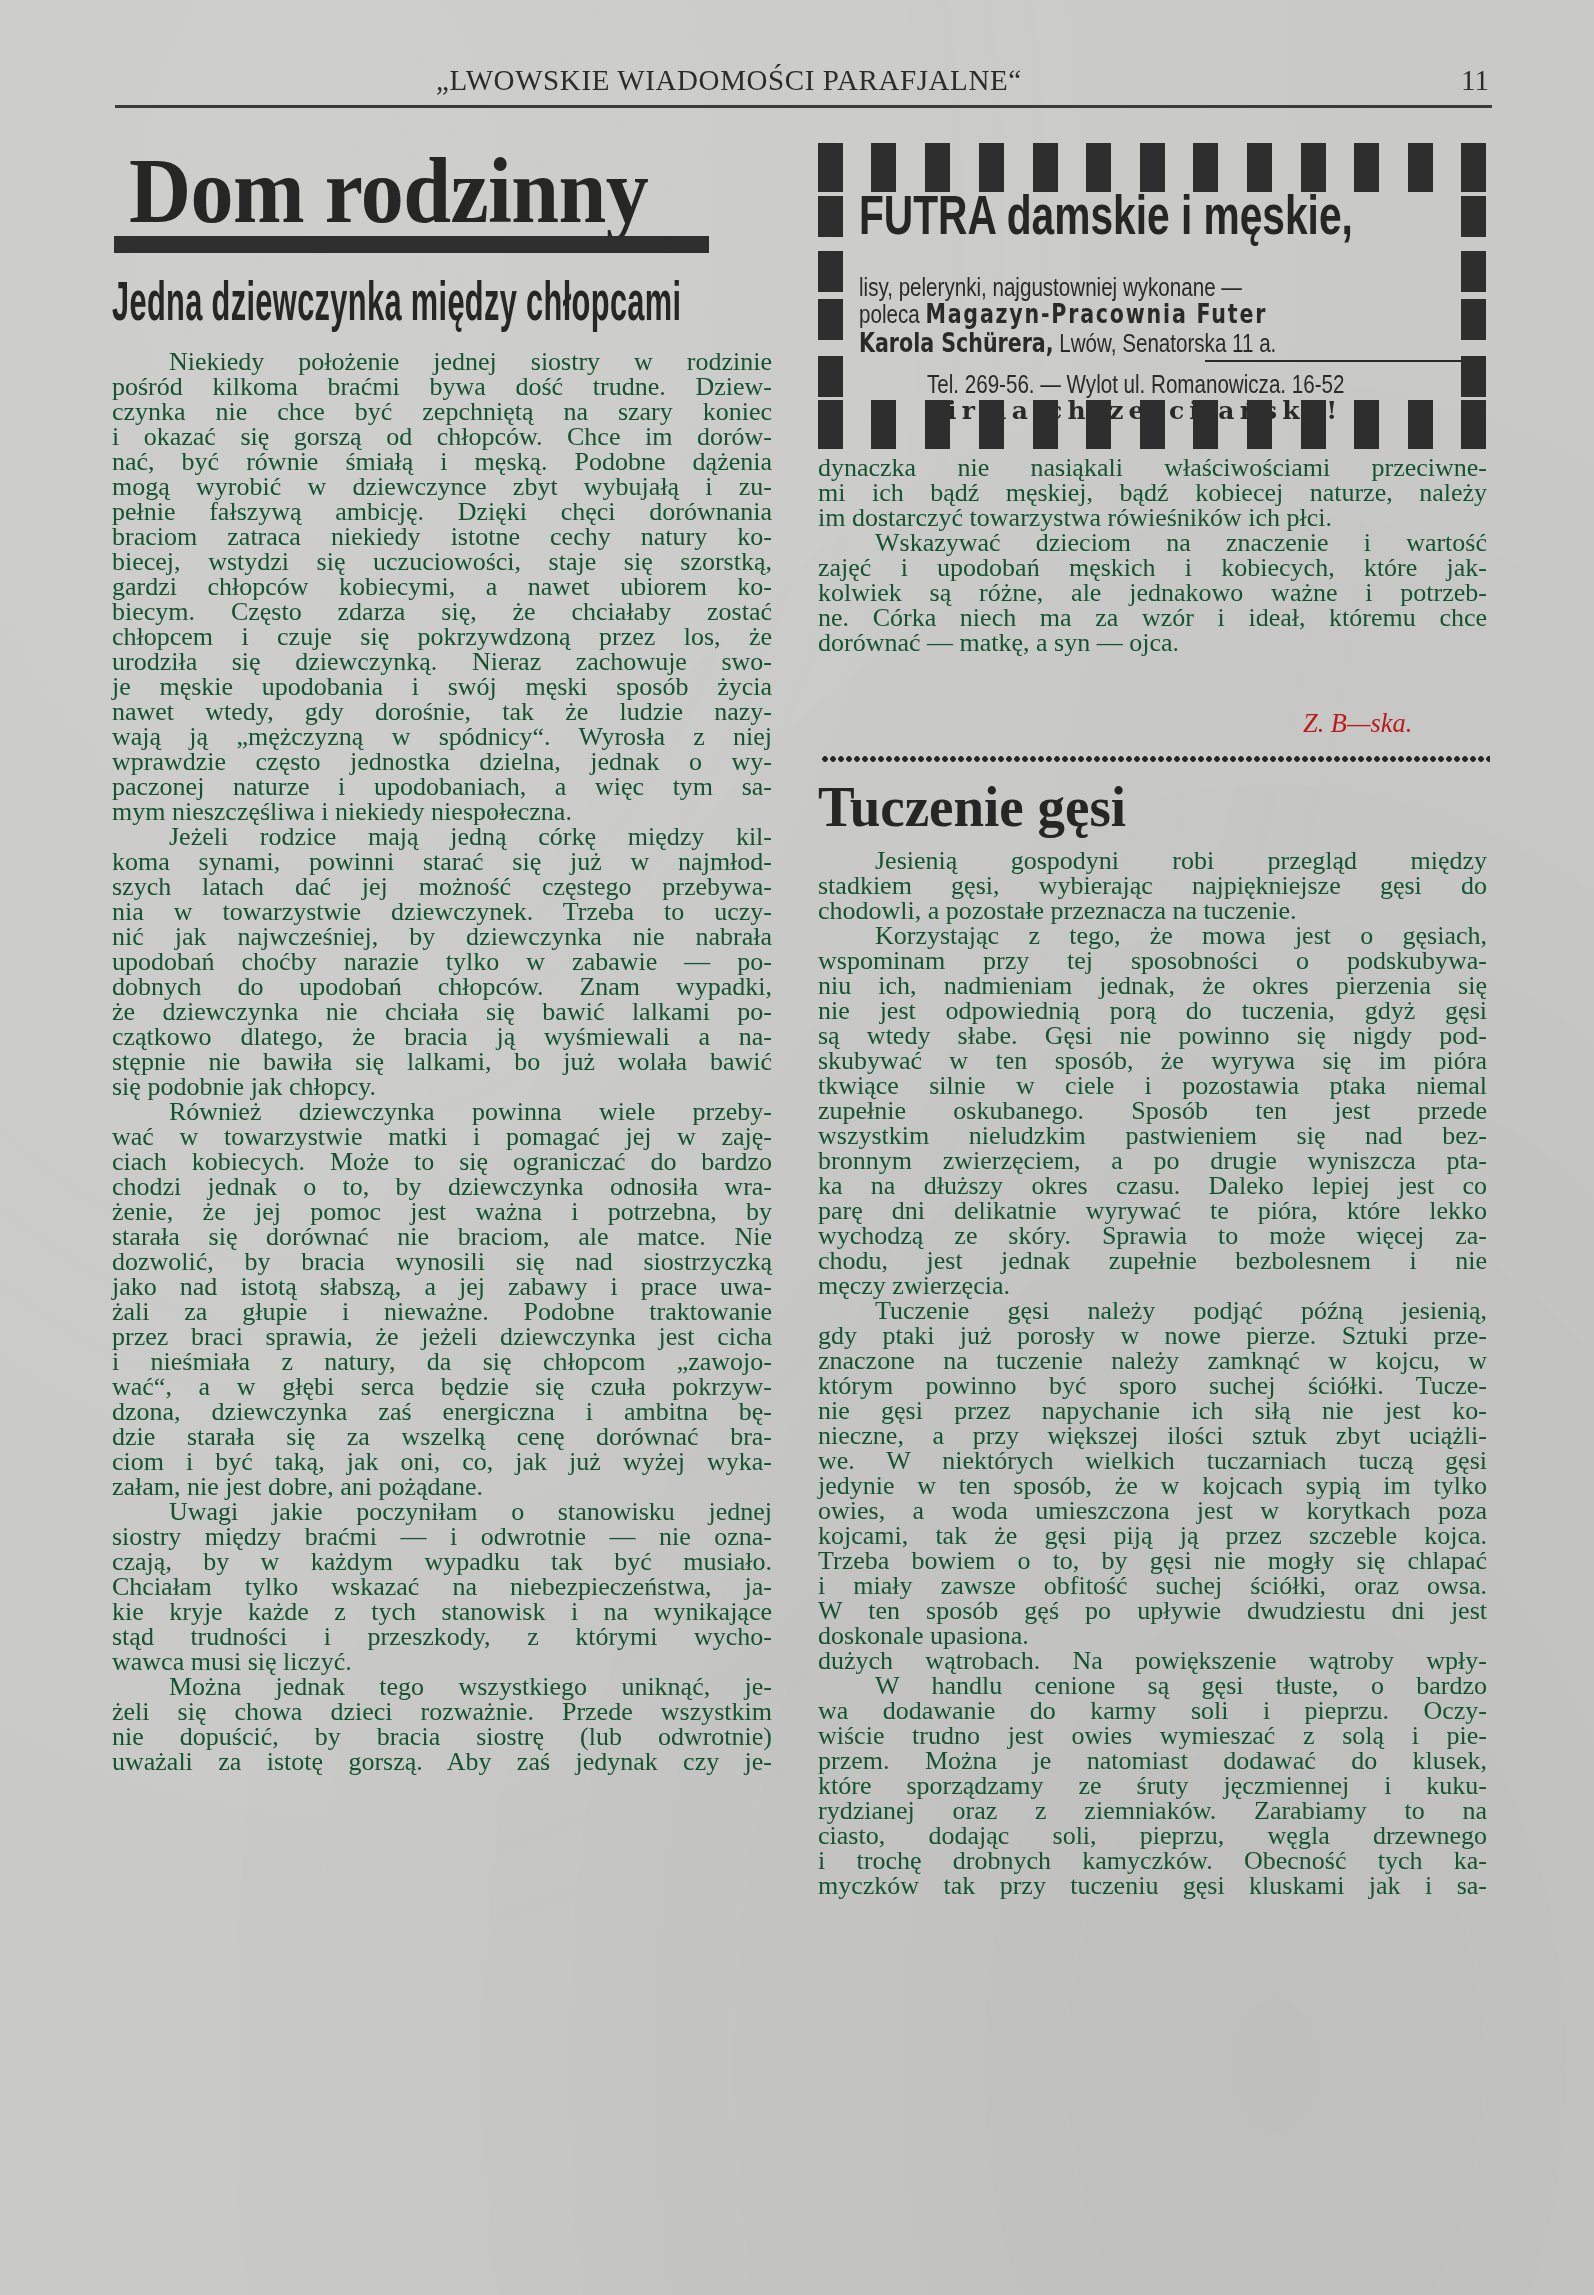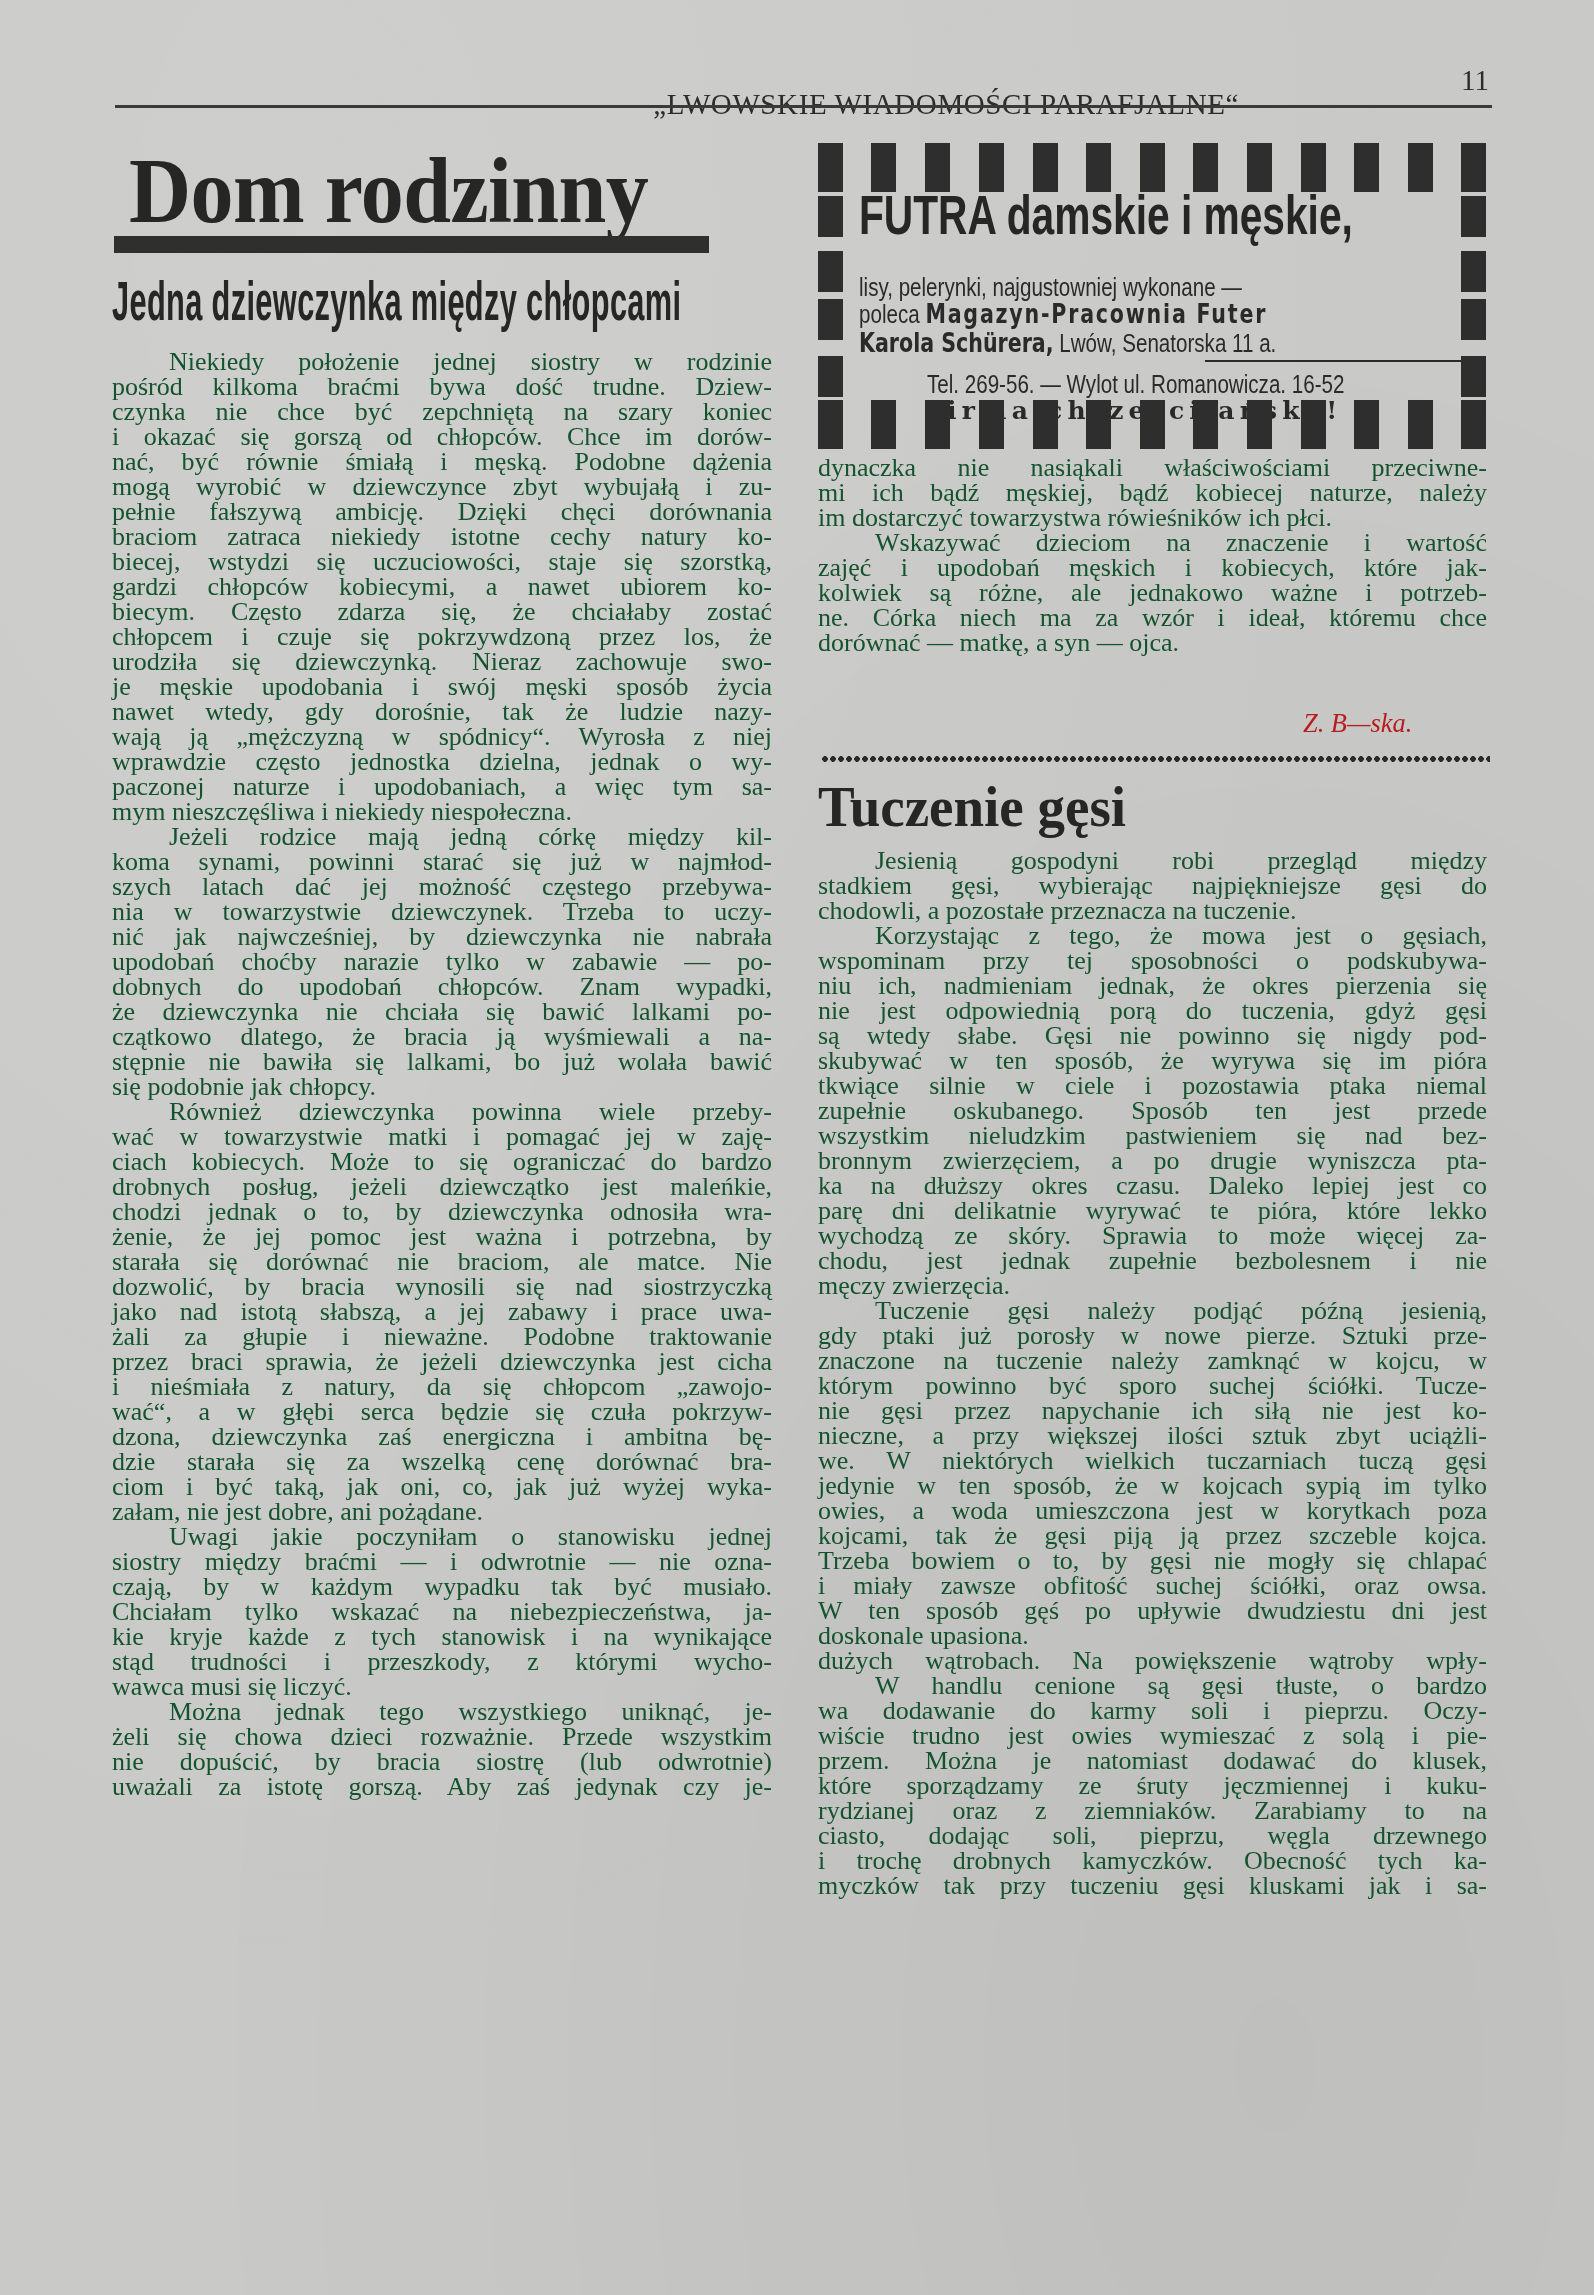--- a/index.html
+++ b/index.html
@@ -7,21 +7,21 @@
     width:1595px;height:2295px;position:relative;overflow:hidden;
     background:#c9c9c7;
     background-image:
       radial-gradient(ellipse at 20% 10%, rgba(255,255,255,0.10), rgba(0,0,0,0) 60%),
       radial-gradient(ellipse at 80% 90%, rgba(0,0,0,0.05), rgba(0,0,0,0) 60%);
     color:#262626;
     font-family:"DejaVu Serif","Liberation Serif",serif;
   }
   .abs{position:absolute;}
   
-  .running-head{left:436px;top:64px;width:803px;font-family:"Liberation Serif",serif;font-size:29px;letter-spacing:0.6px;color:#2c2c2c;text-align:right;margin-top:24px;}
+  .running-head{left:436px;top:64px;width:803px;font-family:"Liberation Serif",serif;font-size:29px;letter-spacing:0.6px;color:#2c2c2c;text-align:left;}
   .page-num{left:1461px;top:64px;font-family:"Liberation Serif",serif;font-size:29px;color:#2c2c2c;}
   .head-rule{left:115px;top:105px;width:1377px;height:2.9px;background:#3a3a3a;}
   
   .title-main{left:129px;top:138px;font-family:"Liberation Serif",serif;font-weight:bold;font-size:86px;line-height:98px;color:#262626;letter-spacing:-0.6px;transform:scaleY(1.08);transform-origin:top left;}
   .title-bar{left:114px;top:236px;width:595px;height:17px;background:#2f2f2f;}
   .subtitle{left:112px;top:270px;font-family:"Liberation Sans",sans-serif;font-weight:bold;font-size:55px;line-height:63px;color:#262626;transform:scaleX(0.56);transform-origin:top left;white-space:nowrap;letter-spacing:0.6px;}
   .col{position:absolute;font-family:"Liberation Serif",serif;font-size:26px;line-height:25px;color:#14532d;text-align:justify;}
   .col .line{display:block;text-align:justify;text-align-last:justify;white-space:nowrap;}
   .col .line.last{text-align-last:left;}
   .col .line.indent{padding-left:57px;}
@@ -81,21 +81,20 @@
     <span class="line">nić jak najwcześniej, by dziewczynka nie nabrała</span>
     <span class="line">upodobań choćby narazie tylko w zabawie — po-</span>
     <span class="line">dobnych do upodobań chłopców. Znam wypadki,</span>
     <span class="line">że dziewczynka nie chciała się bawić lalkami po-</span>
     <span class="line">czątkowo dlatego, że bracia ją wyśmiewali a na-</span>
     <span class="line">stępnie nie bawiła się lalkami, bo już wolała bawić</span>
     <span class="line last">się podobnie jak chłopcy.</span>
     <span class="line indent">Również dziewczynka powinna wiele przeby-</span>
     <span class="line">wać w towarzystwie matki i pomagać jej w zaję-</span>
     <span class="line">ciach kobiecych. Może to się ograniczać do bardzo</span>
-    <span class="line">drobnych posług, jeżeli dziewczątko jest maleńkie,</span>
     <span class="line">chodzi jednak o to, by dziewczynka odnosiła wra-</span>
     <span class="line">żenie, że jej pomoc jest ważna i potrzebna, by</span>
     <span class="line">starała się dorównać nie braciom, ale matce. Nie</span>
     <span class="line">dozwolić, by bracia wynosili się nad siostrzyczką</span>
     <span class="line">jako nad istotą słabszą, a jej zabawy i prace uwa-</span>
     <span class="line">żali za głupie i nieważne. Podobne traktowanie</span>
     <span class="line">przez braci sprawia, że jeżeli dziewczynka jest cicha</span>
     <span class="line">i nieśmiała z natury, da się chłopcom „zawojo-</span>
     <span class="line">wać“, a w głębi serca będzie się czuła pokrzyw-</span>
     <span class="line">dzona, dziewczynka zaś energiczna i ambitna bę-</span>

